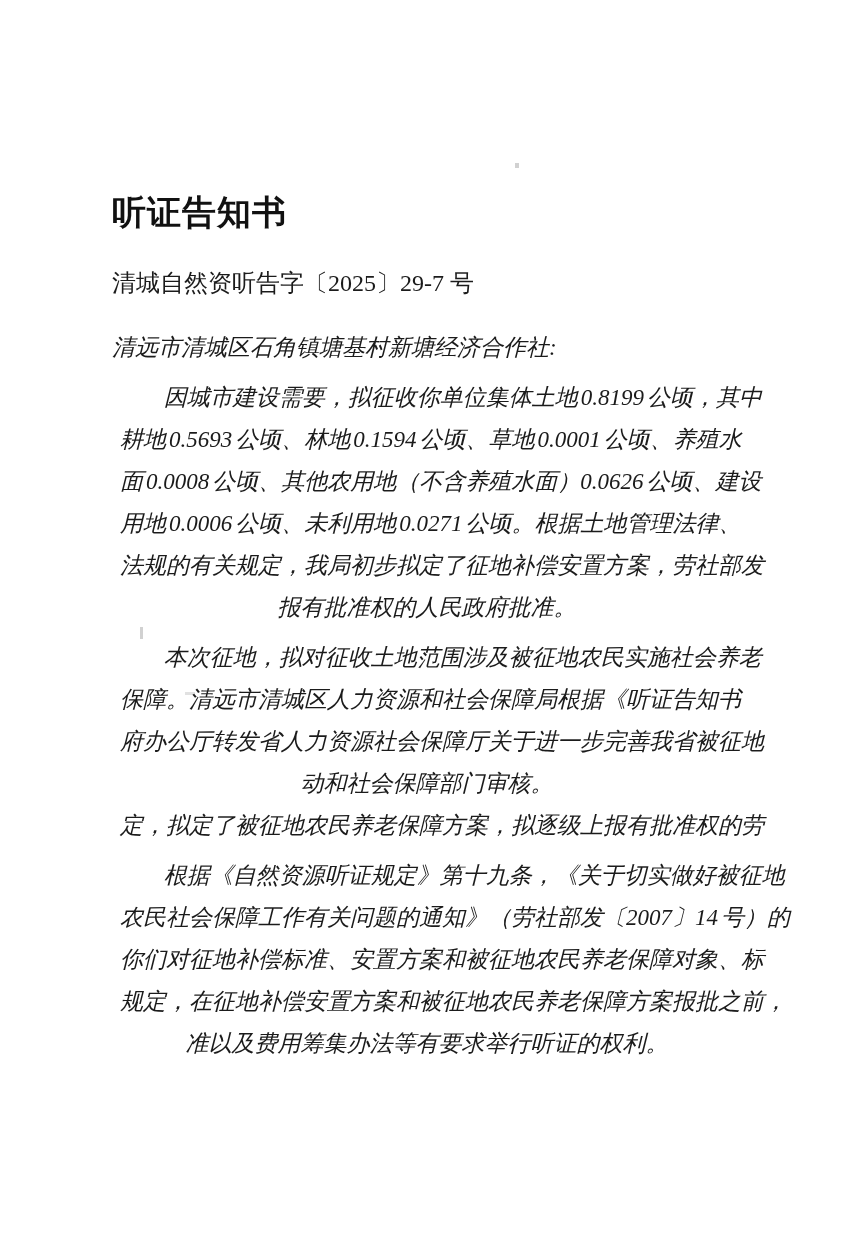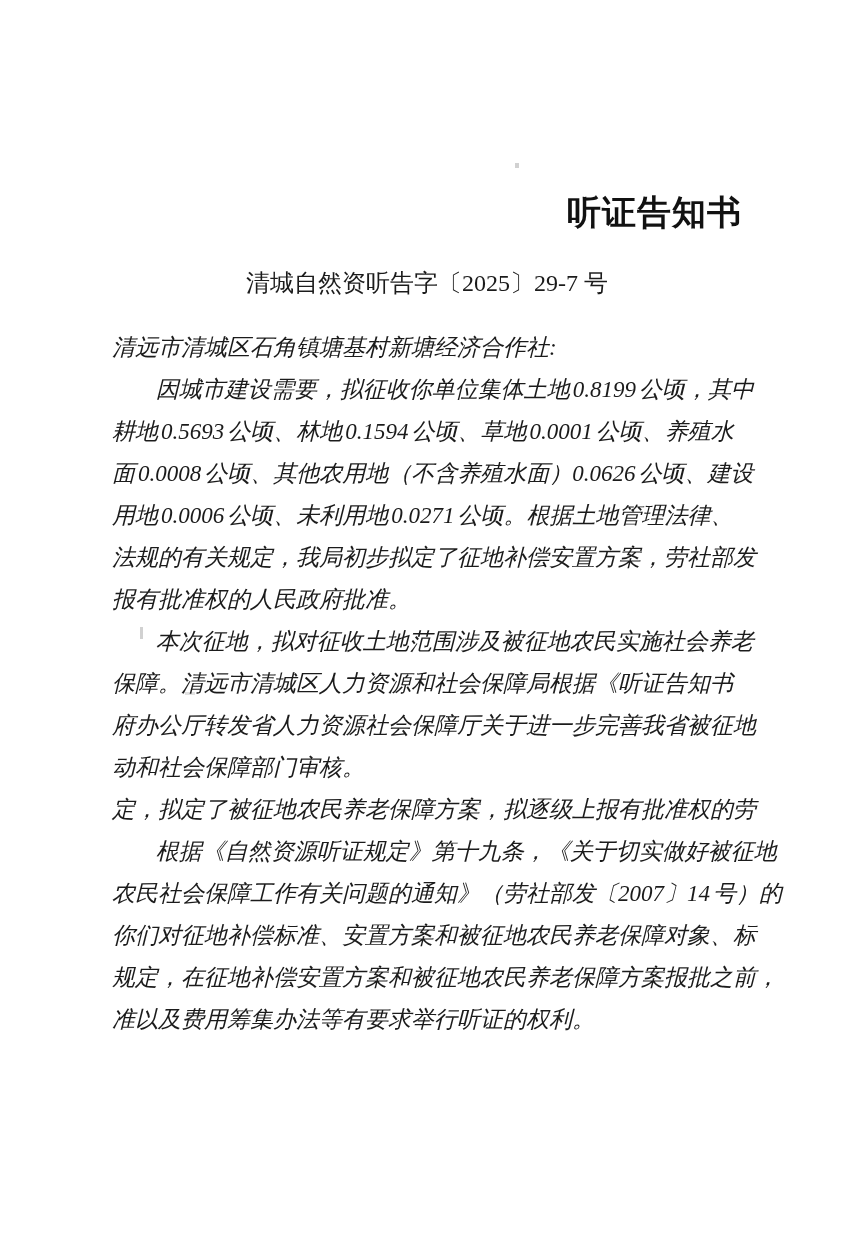--- a/index.html
+++ b/index.html
@@ -14,54 +14,55 @@
     background: #ffffff;
     overflow: hidden;
     font-family: "Liberation Serif", "DejaVu Serif", serif;
     color: #1b1b1b;
   }
   .doc-title {
     position: absolute;
     top: 168px;
     left: 112px;
     width: 630px;
-    text-align: right;
+    text-align: left;
     font-size: 34px;
     line-height: 44px;
     font-weight: 700;
     letter-spacing: 1px;
     color: #111111;
   }
   .doc-number {
     position: absolute;
     top: 266px;
     left: 112px;
     width: 630px;
-    text-align: center;
+    text-align: left;
     font-size: 24px;
     line-height: 34px;
     white-space: nowrap;
   }
   .doc-body {
     position: absolute;
     top: 327px;
     left: 112px;
     width: 630px;
     font-size: 23px;
     line-height: 42px;
     word-spacing: -0.12em;
     font-style: italic;
   }
   .addressee {
     display: block;
     white-space: nowrap;
   }
   .para {
-    margin: 0;
+    margin: 8px;
     padding: 0;
+    text-align: center;
   }
   .line {
     display: block;
     white-space: nowrap;
   }
   .para .line:first-child {
     text-indent: 1.9em;
   }
   
   .artifact {

